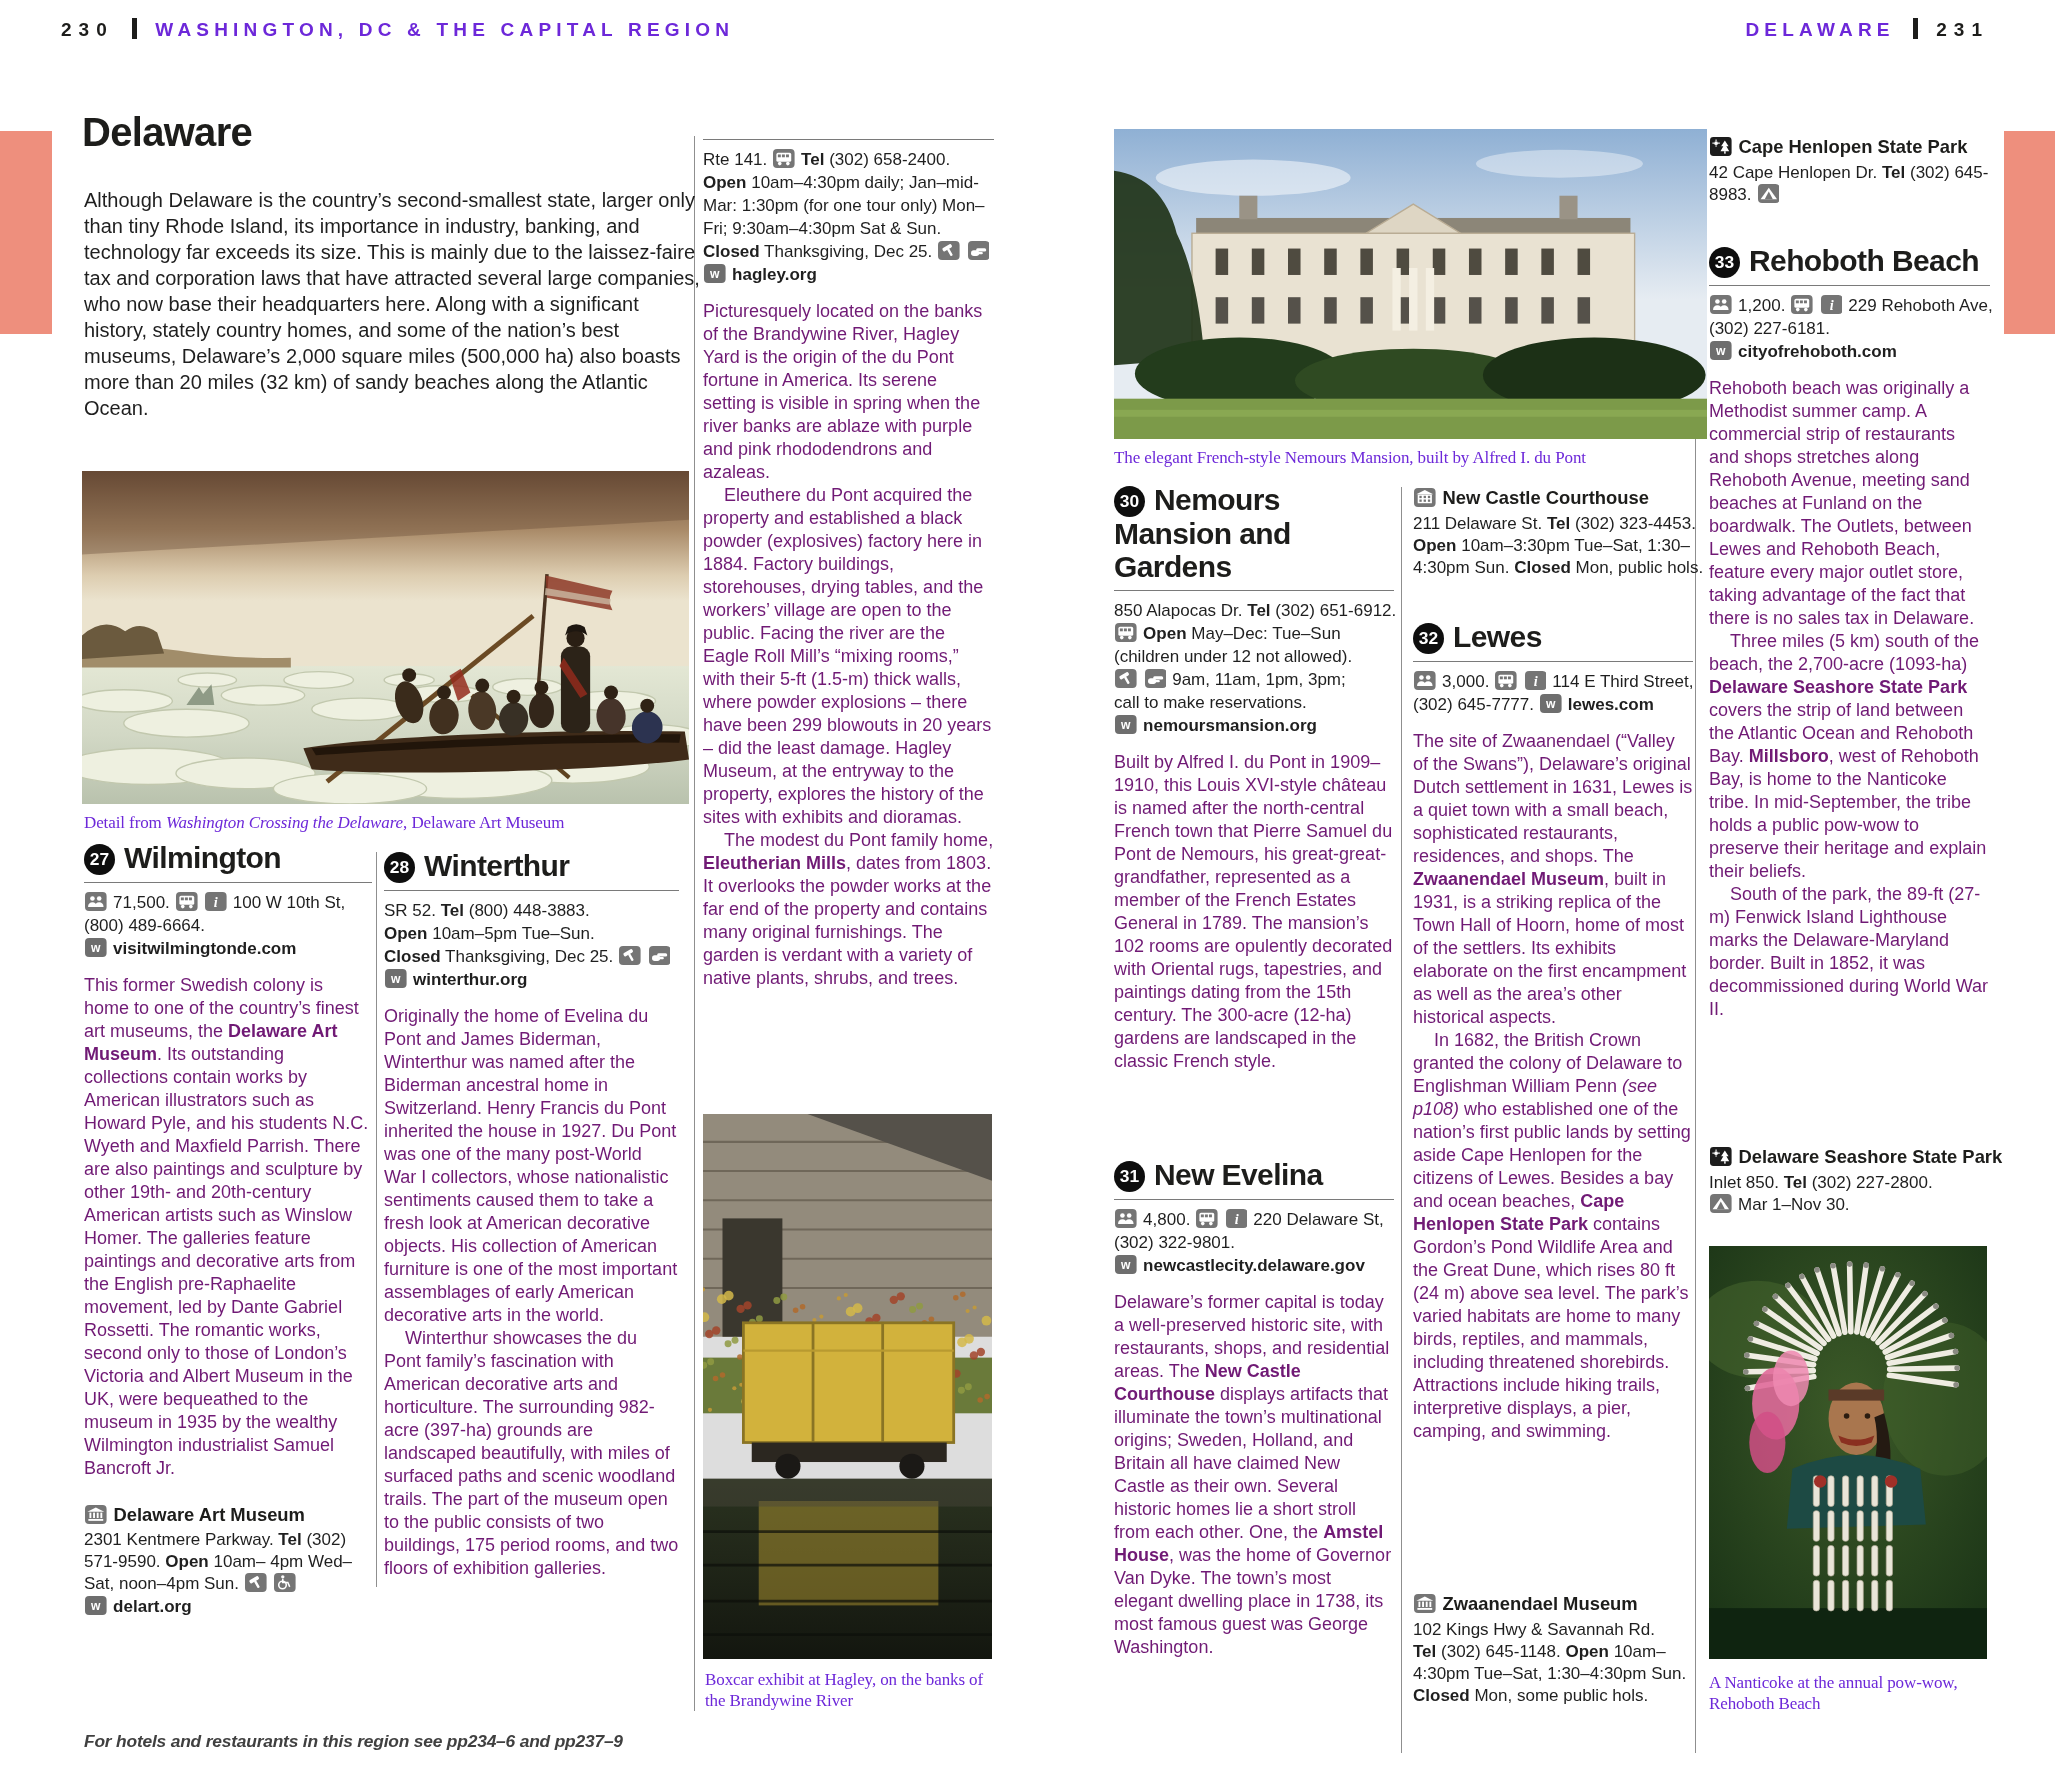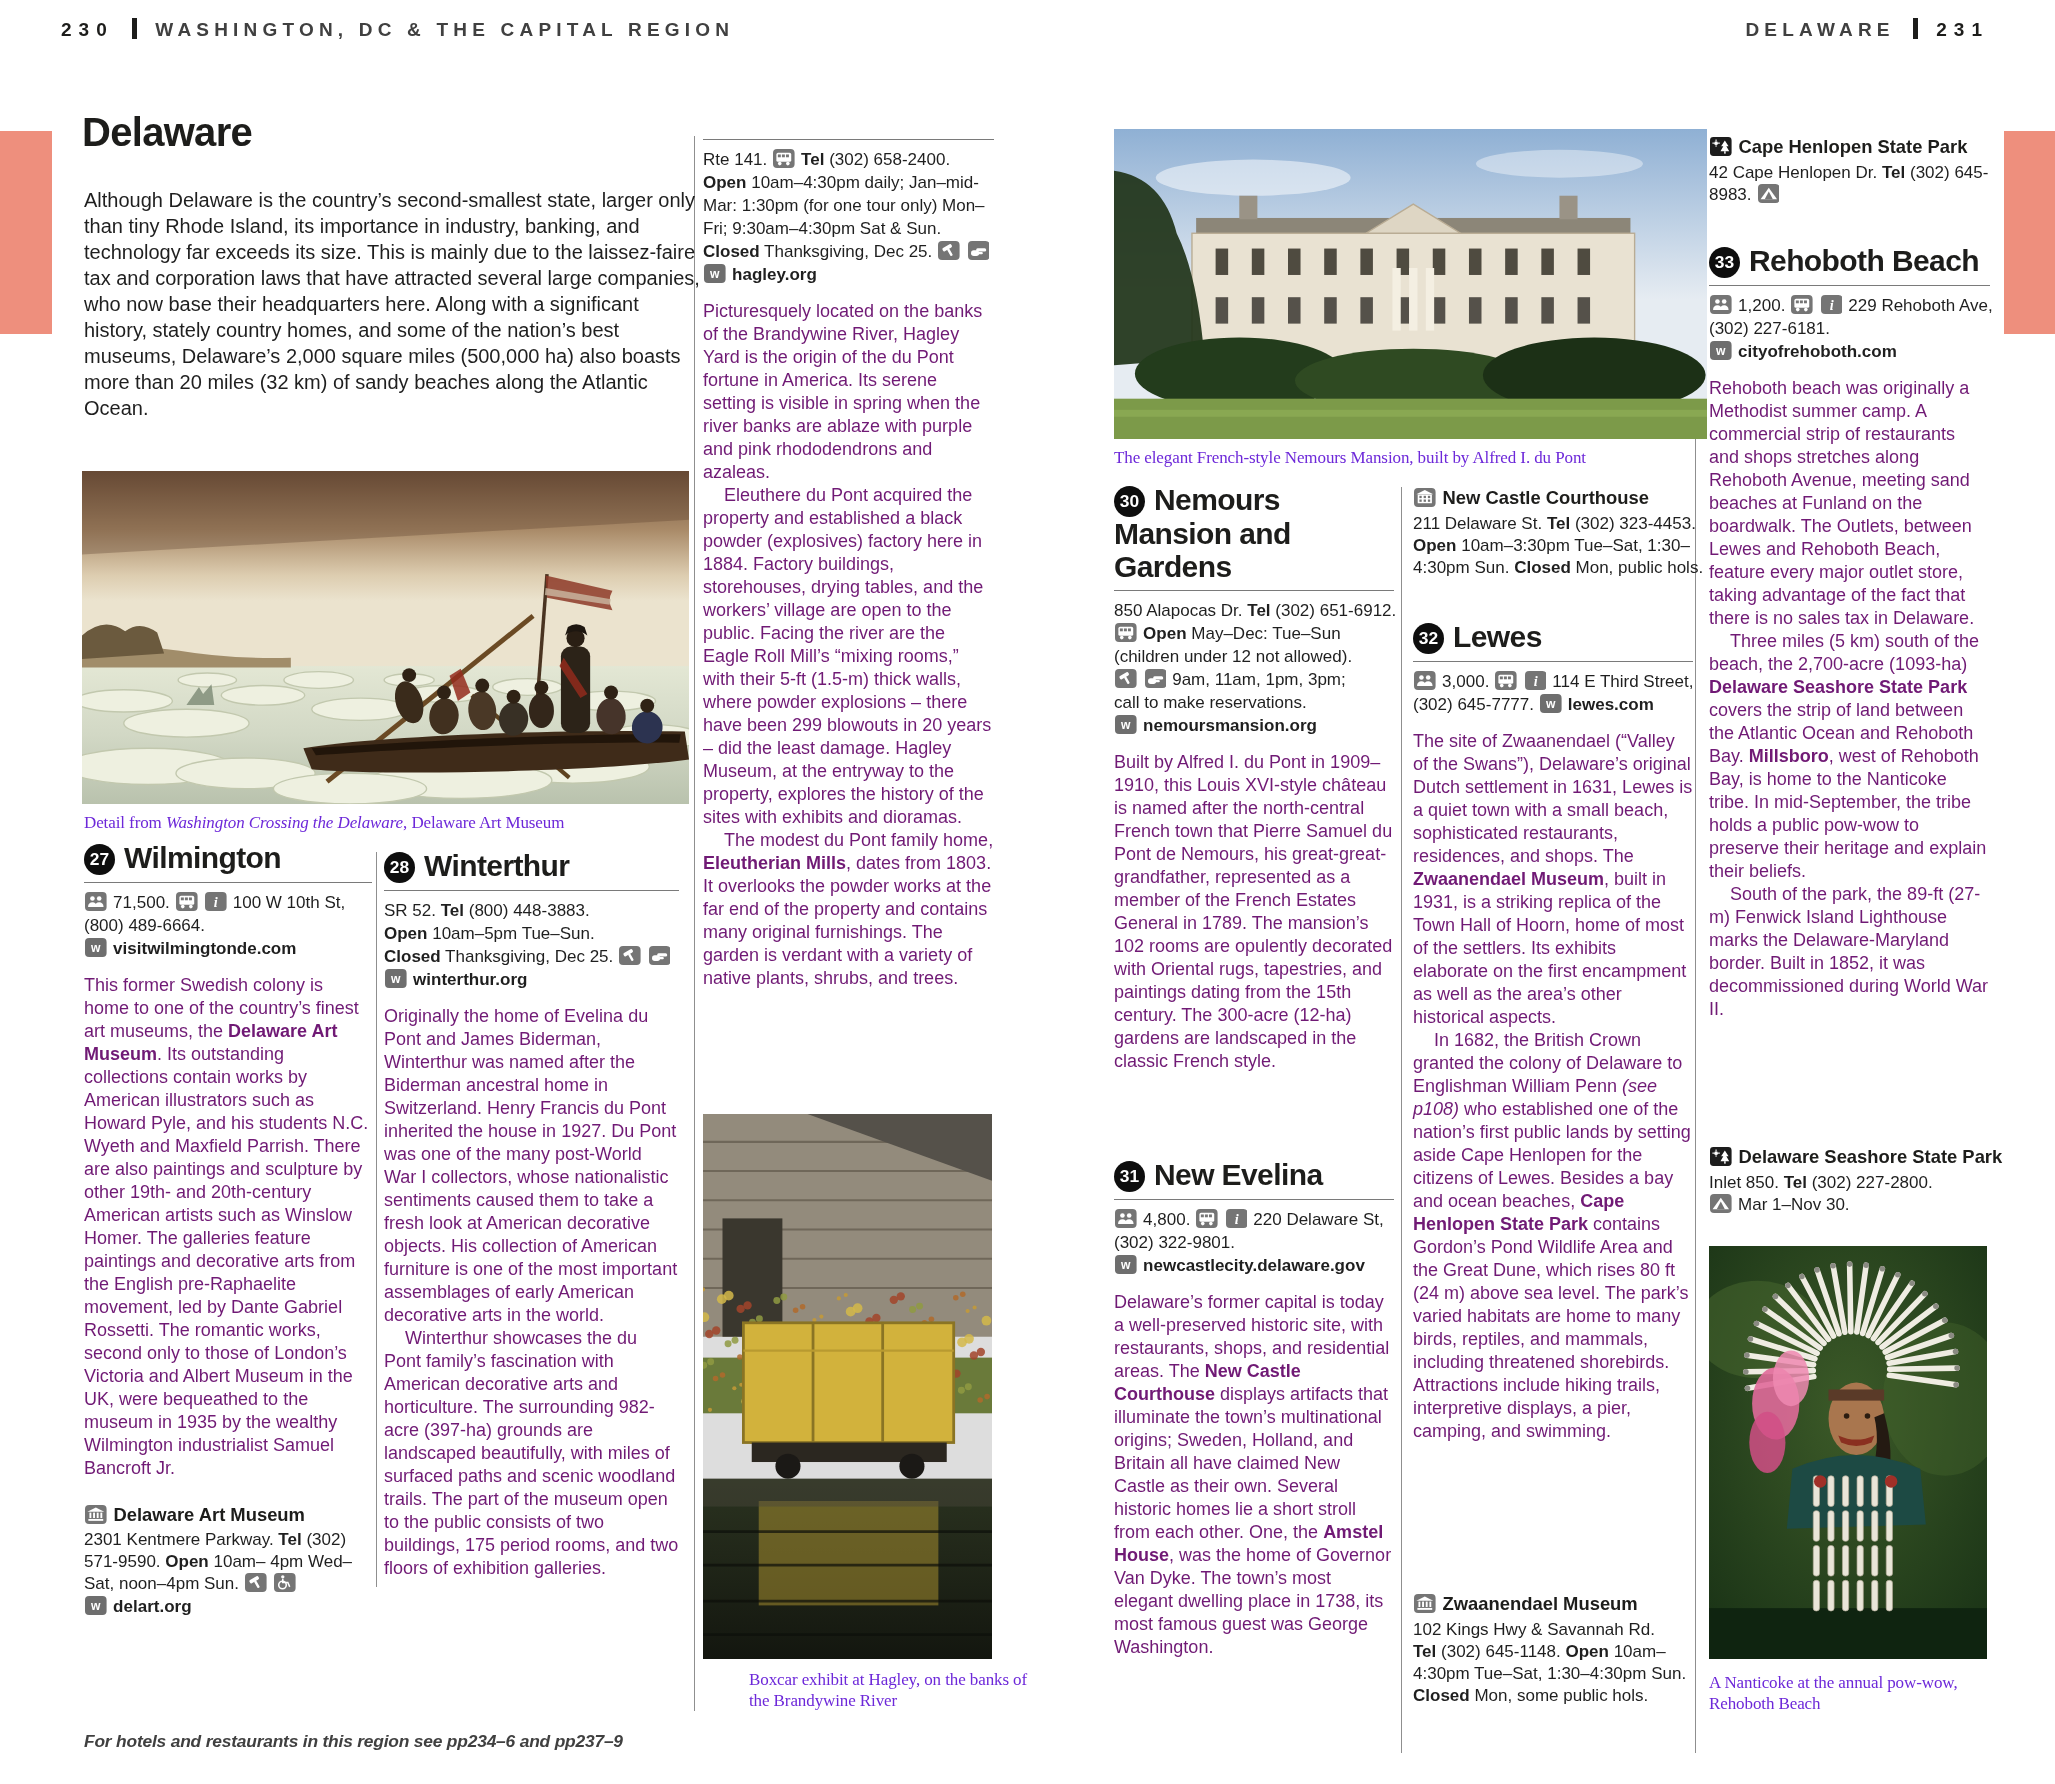--- a/index.html
+++ b/index.html
@@ -9,38 +9,38 @@
   }
   
   .tab{position:absolute;top:131px;width:52px;height:203px;background:#ee8f7d;}
   #tab-left{left:0;} #tab-right{right:0;}
 
   
   header{position:absolute;top:18px;font-size:19px;white-space:nowrap;}
   #hdr-left{left:61px;} #hdr-right{right:67px;}
   .pnum{font-weight:700;letter-spacing:7px;}
   .hbar{display:inline-block;width:5.6px;height:21px;background:#1d1d1b;margin:0 18px;vertical-align:-3.5px;}
-  .htitle{font-weight:600;letter-spacing:5.2px;color:#404040;}
+  .htitle{font-weight:600;letter-spacing:5.2px;color:#6d28d9;}
 
   
   #intro-title{position:absolute;left:82px;top:110px;margin:0;font-size:40px;font-weight:700;letter-spacing:-0.7px;}
   #intro-text{position:absolute;left:84px;top:187px;width:618px;margin:0;font-size:20px;line-height:26px;color:#1f1f1f;}
 
   
   figure{position:absolute;margin:0;overflow:hidden;background:#ddd;}
   figure svg{display:block;width:100%;height:100%;}
   #painting{left:82px;top:471px;width:607px;height:333px;}
   #photo-nemours{left:1114px;top:129px;width:593px;height:310px;}
   #photo-boxcar{left:703px;top:1114px;width:289px;height:545px;}
   #photo-nanticoke{left:1709px;top:1246px;width:278px;height:413px;}
 
   .caption{position:absolute;font-size:17px;line-height:21px;color:#6d28d9;letter-spacing:-0.1px;font-family:Liberation Serif, serif;}
   #painting-caption{left:84px;top:812px;width:599px;}
   #caption-nemours{left:1114px;top:447px;width:593px;}
-  #caption-boxcar{left:705px;top:1669px;width:287px;margin-left:44px;}
+  #caption-boxcar{left:705px;top:1669px;width:287px;}
   #caption-nanticoke{left:1709px;top:1672px;width:278px;}
 
   
   .col{position:absolute;}
   .heading{font-size:30px;font-weight:700;line-height:33px;letter-spacing:-0.6px;}
   .badge{display:inline-block;width:31px;height:31px;border-radius:50%;background:#0e0e0e;color:#fff;
          font-size:17.4px;font-weight:700;text-align:center;line-height:31px;letter-spacing:0;
          vertical-align:3.5px;margin-right:9px;}
   .rule{border-top:1.4px solid #7a7a7a;margin:7px 0 8.4px 0;}
   .iline{font-size:17px;line-height:23px;color:#1f1f1f;white-space:nowrap;}

